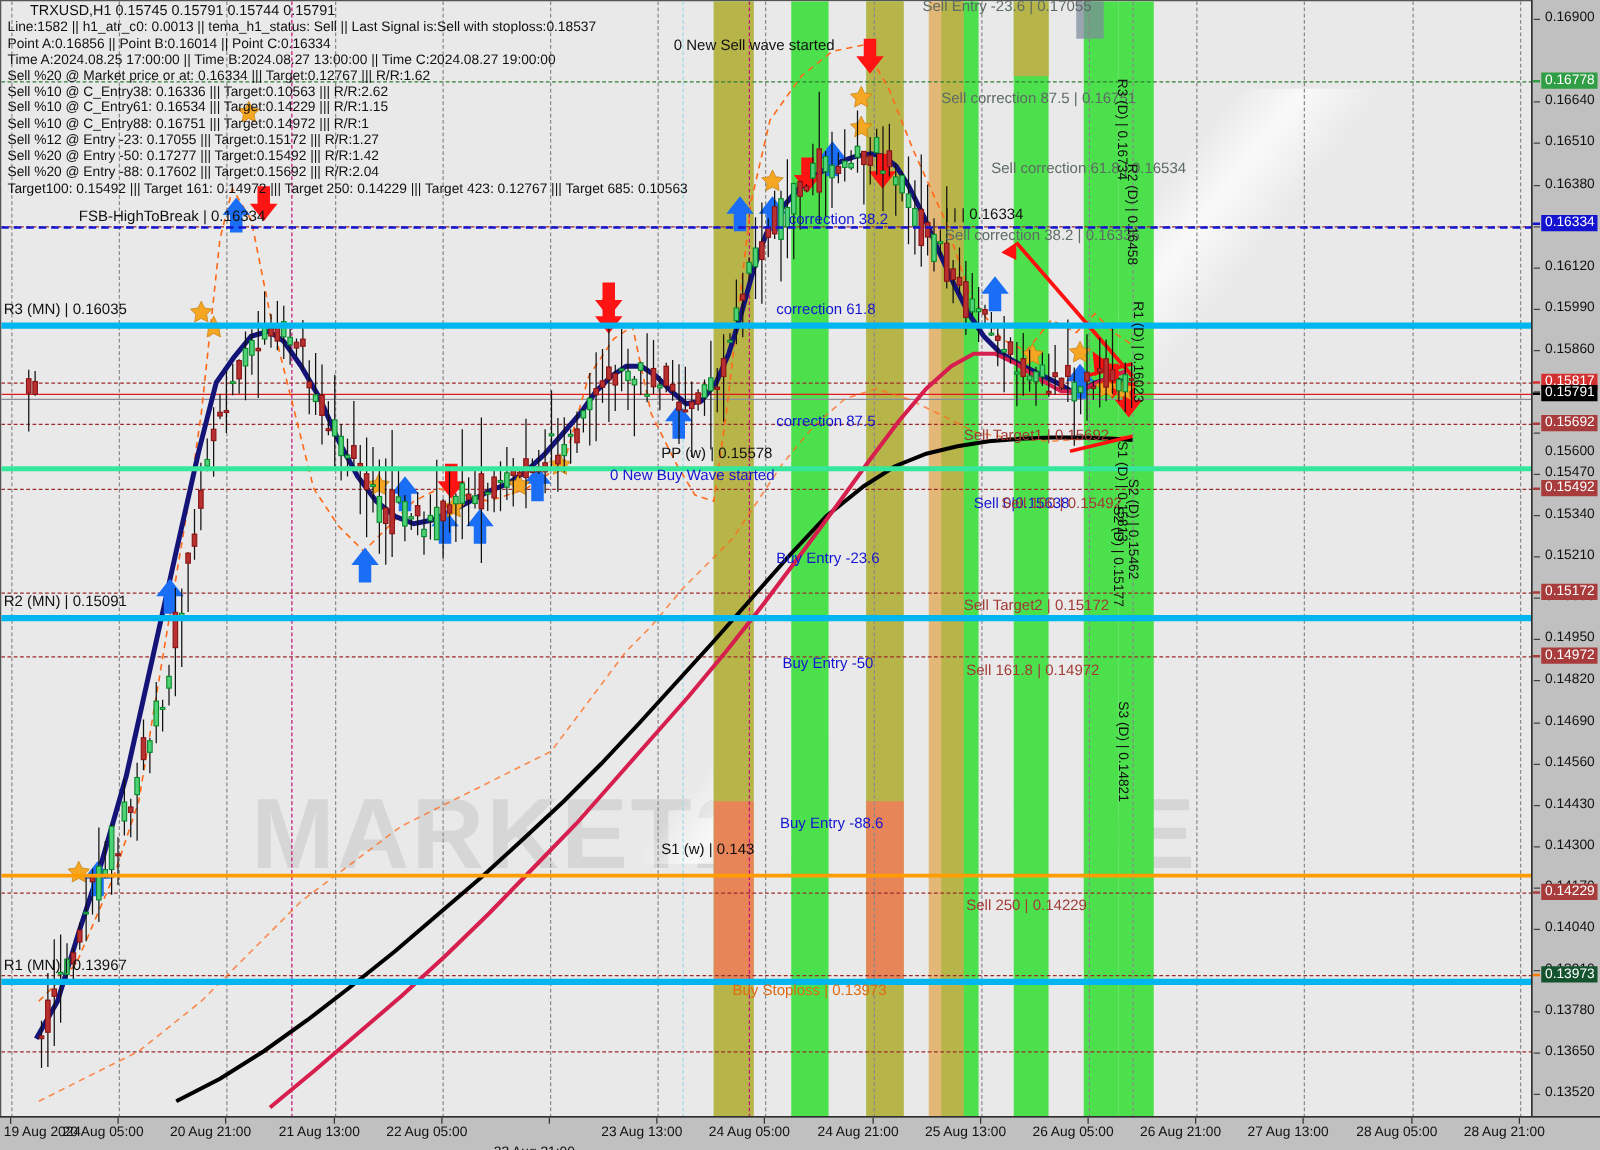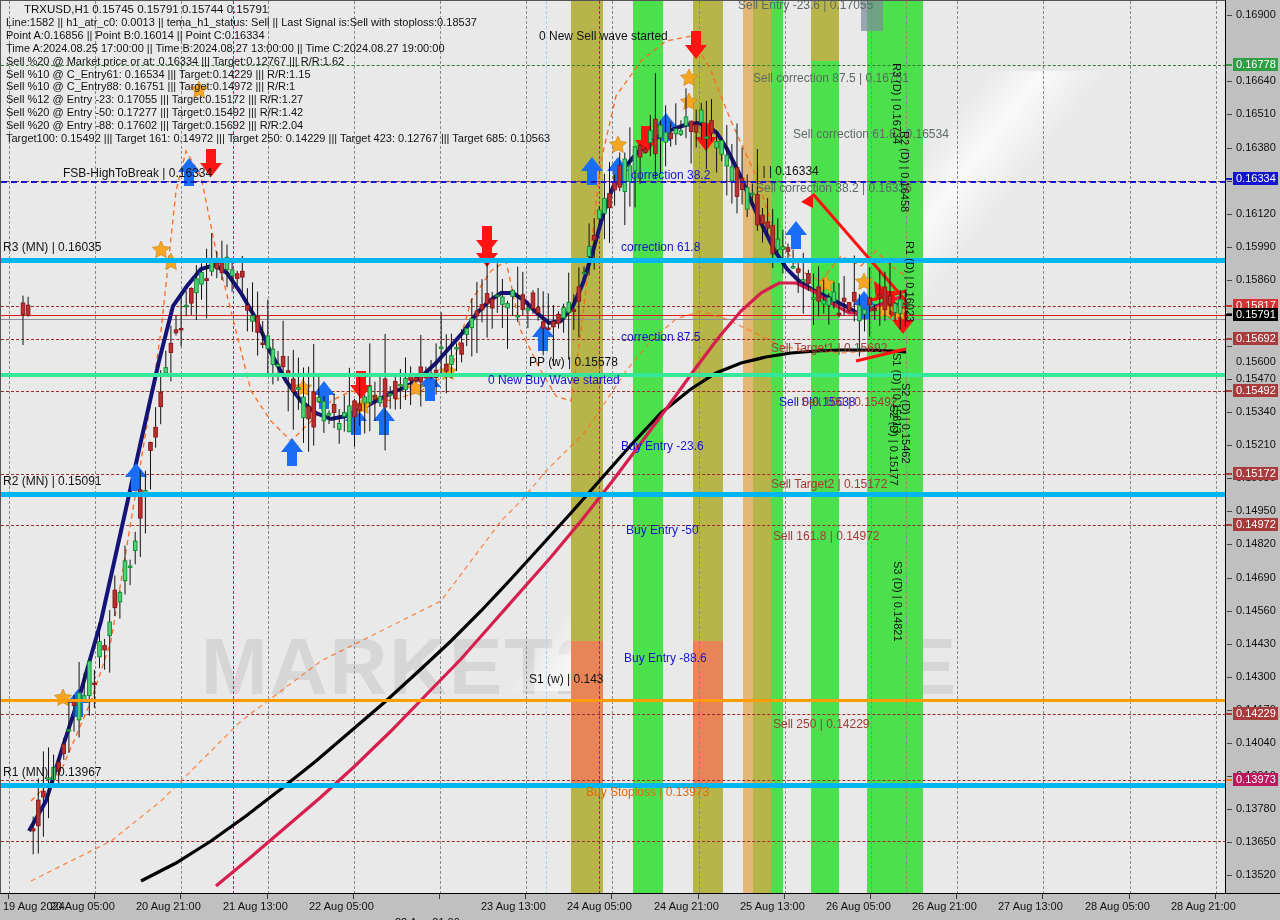--- a/index.html
+++ b/index.html
@@ -588,20 +588,21 @@
         <div class="lbl-rot" style="left: 903px; top: 560px;">S3 (D)  |  0.14821</div>
       </div>
 
     <div id="hdr">
       <div class="sym">TRXUSD,H1  0.15745 0.15791 0.15744 0.15791</div>
       <div id="hdr-lines">
           <div>Line:1582 || h1_atr_c0: 0.0013 || tema_h1_status: Sell || Last Signal is:Sell with stoploss:0.18537</div>
           <div>Point A:0.16856 || Point B:0.16014 || Point C:0.16334</div>
           <div>Time A:2024.08.25 17:00:00 || Time B:2024.08.27 13:00:00 || Time C:2024.08.27 19:00:00</div>
           <div>Sell %20 @ Market price or at: 0.16334 ||| Target:0.12767 ||| R/R:1.62</div>
+          <div>Sell %10 @ C_Entry38: 0.16336 ||| Target:0.10563 ||| R/R:2.62</div>
           <div>Sell %10 @ C_Entry61: 0.16534 ||| Target:0.14229 ||| R/R:1.15</div>
           <div>Sell %10 @ C_Entry88: 0.16751 ||| Target:0.14972 ||| R/R:1</div>
           <div>Sell %12 @ Entry -23: 0.17055 ||| Target:0.15172 ||| R/R:1.27</div>
           <div>Sell %20 @ Entry -50: 0.17277 ||| Target:0.15492 ||| R/R:1.42</div>
           <div>Sell %20 @ Entry -88: 0.17602 ||| Target:0.15692 ||| R/R:2.04</div>
           <div>Target100: 0.15492 ||| Target 161: 0.14972 ||| Target 250: 0.14229 ||| Target 423: 0.12767 ||| Target 685: 0.10563</div>
         </div>
     </div>
   </div>
 
@@ -669,21 +670,21 @@
       <div class="pbadge" style="top: 332px; background: rgb(168, 60, 60); color: rgb(255, 255, 255);">0.15692</div>
       <div style="position: absolute; left: 0px; width: 6px; height: 0px; border-top: 2px solid rgb(168, 60, 60); top: 338px;"></div>
       <div class="pbadge" style="top: 384px; background: rgb(168, 60, 60); color: rgb(255, 255, 255);">0.15492</div>
       <div style="position: absolute; left: 0px; width: 6px; height: 0px; border-top: 2px solid rgb(168, 60, 60); top: 390px;"></div>
       <div class="pbadge" style="top: 467px; background: rgb(168, 60, 60); color: rgb(255, 255, 255);">0.15172</div>
       <div style="position: absolute; left: 0px; width: 6px; height: 0px; border-top: 2px solid rgb(168, 60, 60); top: 473px;"></div>
       <div class="pbadge" style="top: 518px; background: rgb(168, 60, 60); color: rgb(255, 255, 255);">0.14972</div>
       <div style="position: absolute; left: 0px; width: 6px; height: 0px; border-top: 2px solid rgb(168, 60, 60); top: 524px;"></div>
       <div class="pbadge" style="top: 707px; background: rgb(168, 60, 60); color: rgb(255, 255, 255);">0.14229</div>
       <div style="position: absolute; left: 0px; width: 6px; height: 0px; border-top: 2px solid rgb(168, 60, 60); top: 713px;"></div>
-      <div class="pbadge" style="top: 773px; background: #be185d; color: rgb(255, 255, 255);">0.13973</div>
+      <div class="pbadge" style="top: 773px; background: #14532d; color: rgb(255, 255, 255);">0.13973</div>
       <div style="position: absolute; left: 0px; width: 6px; height: 0px; border-top: 2px solid rgb(255, 122, 0); top: 779px;"></div>
     </div>
 
   <div id="axis-bottom">
       <div class="ttick" style="left: 8px;"></div>
       <div class="tlab" style="left: 3px;">19 Aug 2024</div>
       <div class="ttick" style="left: 94px;"></div>
       <div class="tlab" style="left: 50px;">20 Aug 05:00</div>
       <div class="ttick" style="left: 180px;"></div>
       <div class="tlab" style="left: 136px;">20 Aug 21:00</div>

